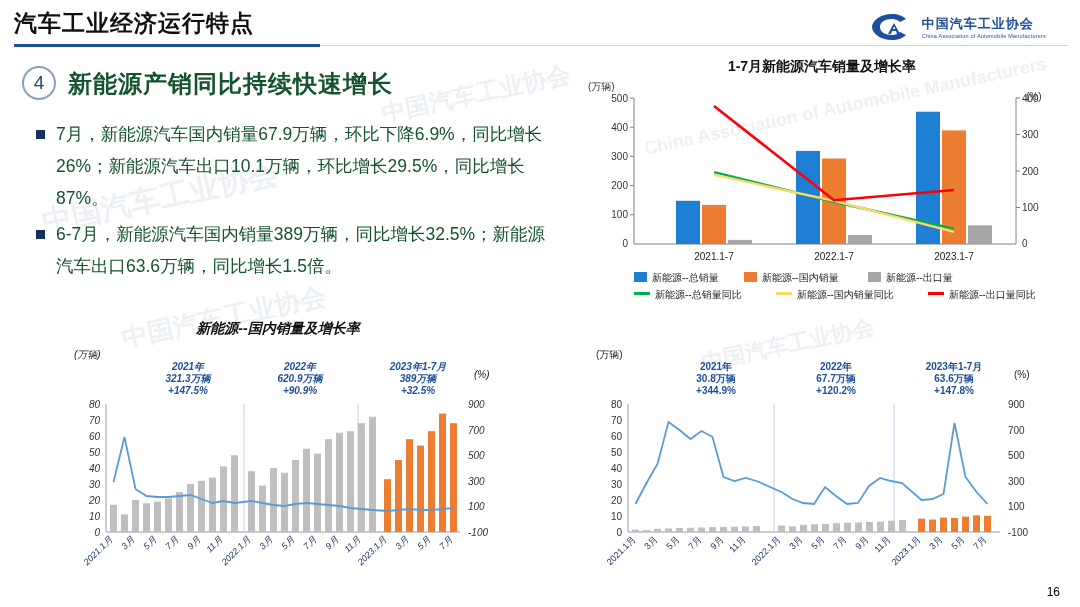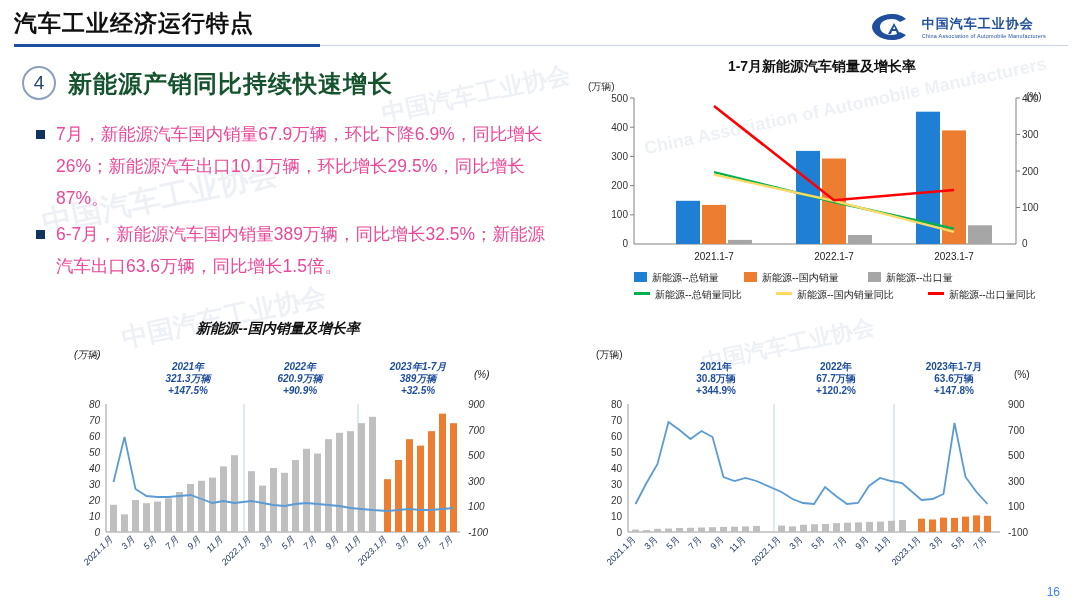--- a/index.html
+++ b/index.html
@@ -42,42 +42,42 @@
   }
   .sec-title {
     position:absolute; left:68px; top:68px;
     font-size:24px; font-weight:bold; color:#14532d; letter-spacing:1px;
   }
   .bullet-wrap { position:absolute; left:30px; width:520px; }
   .bl1 { top:118px; }
   .bl2 { top:218px; }
   .bullet {
     position:relative; padding-left:26px;
-    font-size:17.5px; line-height:32px; color:#ec4899;
+    font-size:17.5px; line-height:32px; color:#14532d;
   }
   .bullet:before {
     content:""; position:absolute; left:6px; top:12px;
     width:9px; height:9px; background:#13335f;
   }
 
   
   .chart-title { font-size:14px; font-weight:bold; text-align:center; color:#111; }
   .tick { font-size:10px; fill:#333; }
 
   
   .c1 { position:absolute; left:576px; top:58px; width:492px; height:252px; }
   .c1 .chart-title { position:absolute; left:0; top:0; width:492px; }
   
   .c2 { position:absolute; left:28px; top:320px; width:500px; height:278px;font-style:italic; }
   .c2 .chart-title { position:absolute; left:0; top:0; width:500px; }
   
   .c3 { position:absolute; left:548px; top:320px; width:520px; height:278px; }
   .c3 .chart-title { position:absolute; left:0; top:0; width:520px; }
 
-  .pageno { position:absolute; right:20px; bottom:8px; font-size:12px; color:#3b82f6; }
+  .pageno { position:absolute; right:20px; bottom:8px; font-size:12px; color:#000000; }
 
   
   .wm { position:absolute; color:rgba(140,165,200,0.16); font-weight:bold; pointer-events:none; white-space:nowrap;}
   .wm.a { left:380px; top:78px; font-size:24px; transform:rotate(-12deg); }
   .wm.b { left:120px; top:300px; font-size:26px; transform:rotate(-12deg); }
   .wm.c { left:700px; top:330px; font-size:22px; transform:rotate(-12deg); }
   .wm.d { left:640px; top:96px; font-size:18px; transform:rotate(-12deg); }
   .wm.e { left:40px; top:178px; font-size:30px; transform:rotate(-12deg); }
 </style>
 </head>

